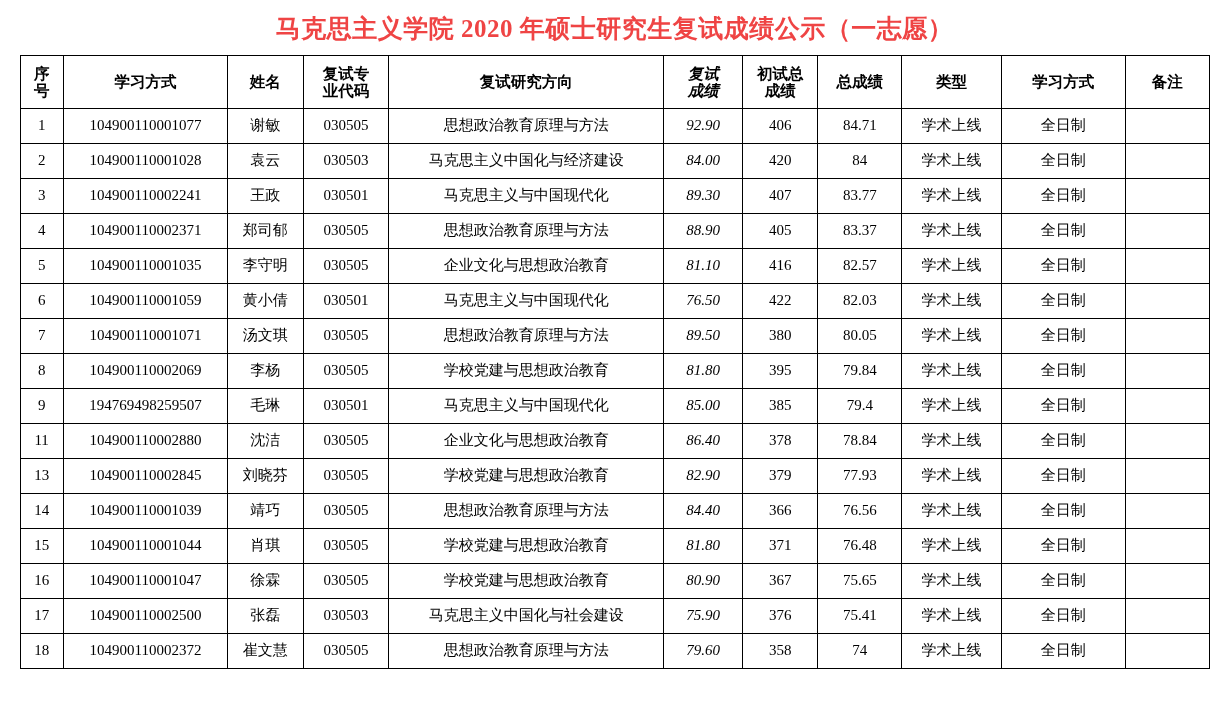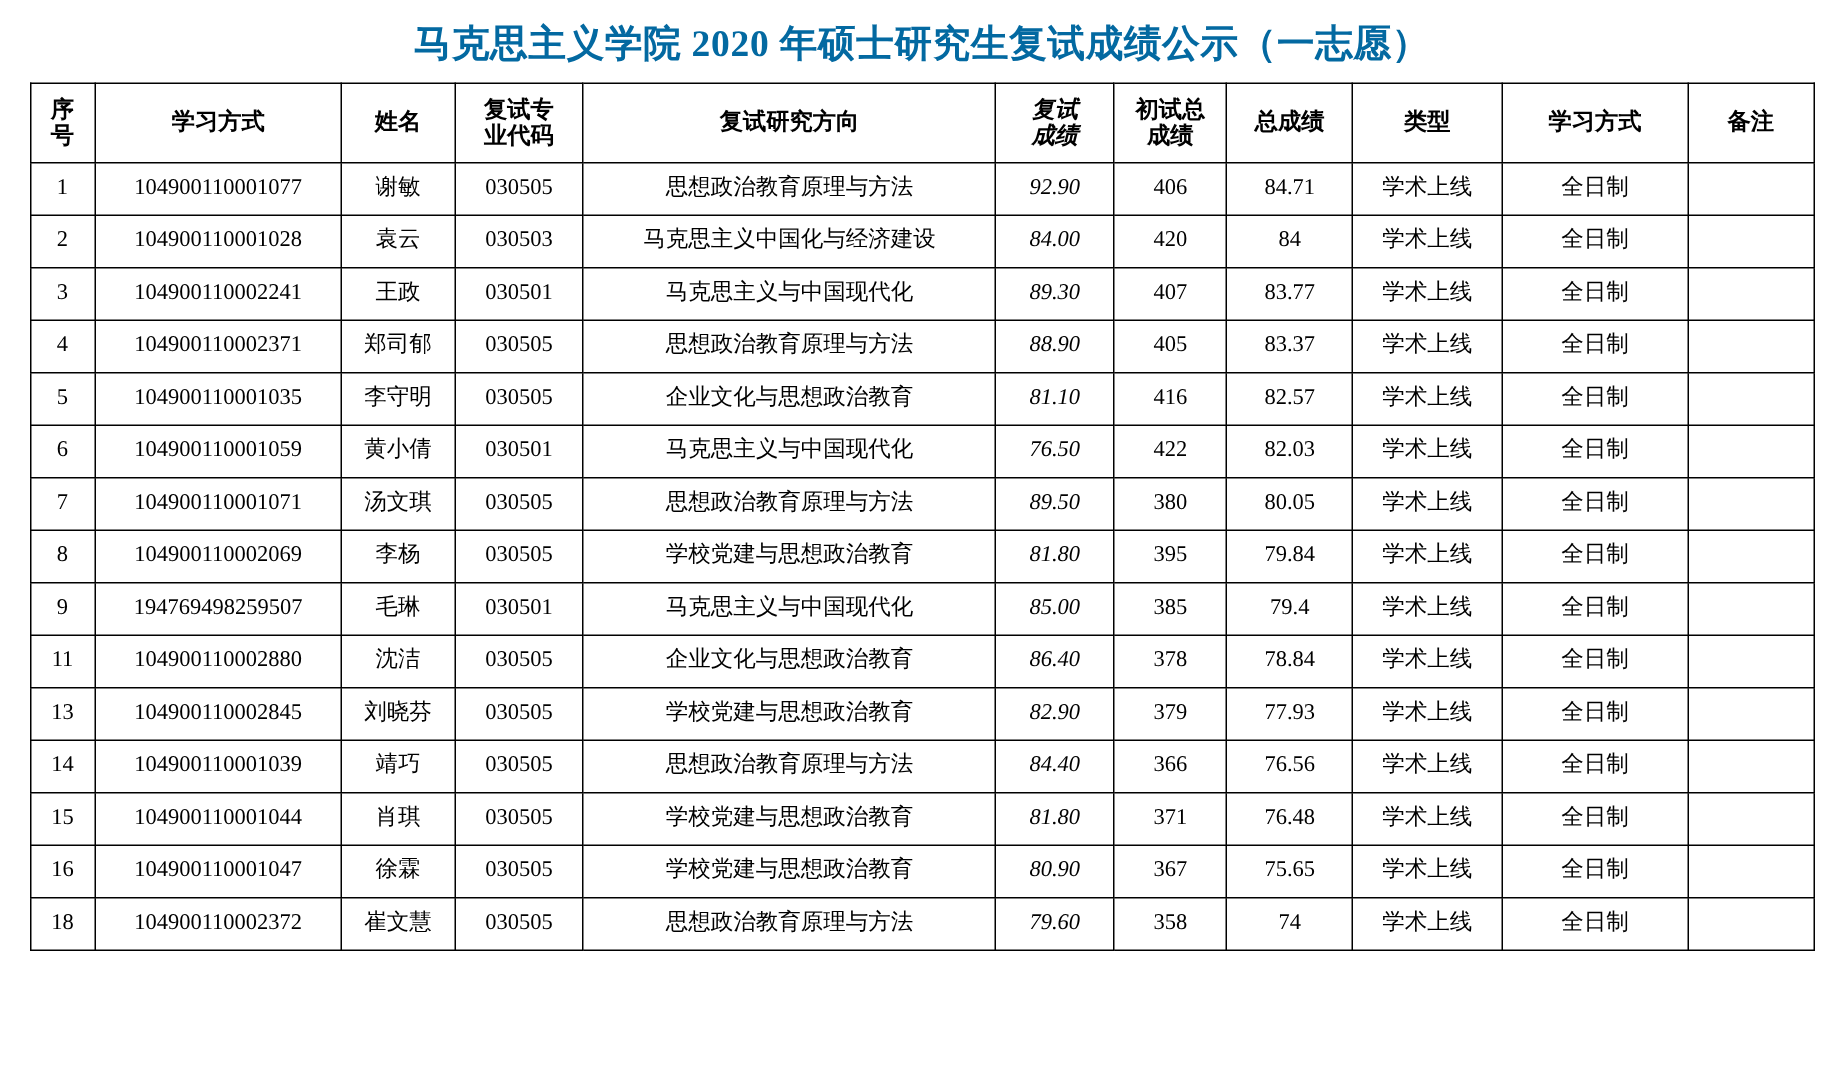--- a/index.html
+++ b/index.html
@@ -69,21 +69,21 @@
   .col-remark   { width: 80px; }
 
   .hdr-two-line { line-height: 1.1; }
   .dir-cell { font-size: 15px; }
 </style>
 </head>
 <body>
 
 <div class="page">
 
-  <div class="doc-title" style="color: #0369a1;">马克思主义学院 2020 年硕士研究生复试成绩公示（一志愿）</div>
+  <div class="doc-title" style="color: #ef4444;">马克思主义学院 2020 年硕士研究生复试成绩公示（一志愿）</div>
 
   <table class="grades">
     <thead>
       <tr>
         <th class="col-idx">
             <div class="hdr-two-line"><span>序</span><br><span>号</span></div>
           </th>
         <th class="col-ticket">学习方式</th>
         <th class="col-name">姓名</th>
         <th class="col-major">
@@ -279,20 +279,33 @@
           <td class="col-major">030505</td>
           <td class="col-dir dir-cell">学校党建与思想政治教育</td>
           <td class="col-retest">80.90</td>
           <td class="col-prelim">367</td>
           <td class="col-total">75.65</td>
           <td class="col-type">学术上线</td>
           <td class="col-study">全日制</td>
           <td class="col-remark"></td>
         </tr>
         <tr>
+          <td class="col-idx">17</td>
+          <td class="col-ticket">104900110002500</td>
+          <td class="col-name">张磊</td>
+          <td class="col-major">030503</td>
+          <td class="col-dir dir-cell">马克思主义中国化与社会建设</td>
+          <td class="col-retest">75.90</td>
+          <td class="col-prelim">376</td>
+          <td class="col-total">75.41</td>
+          <td class="col-type">学术上线</td>
+          <td class="col-study">全日制</td>
+          <td class="col-remark"></td>
+        </tr>
+        <tr>
           <td class="col-idx">18</td>
           <td class="col-ticket">104900110002372</td>
           <td class="col-name">崔文慧</td>
           <td class="col-major">030505</td>
           <td class="col-dir dir-cell">思想政治教育原理与方法</td>
           <td class="col-retest">79.60</td>
           <td class="col-prelim">358</td>
           <td class="col-total">74</td>
           <td class="col-type">学术上线</td>
           <td class="col-study">全日制</td>

